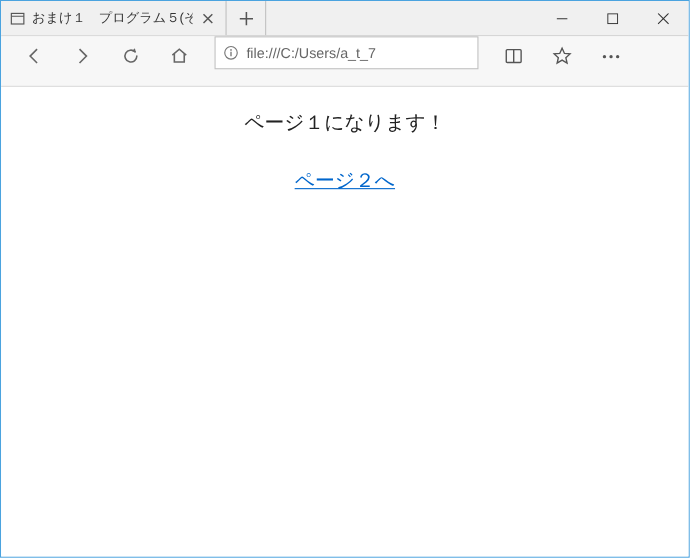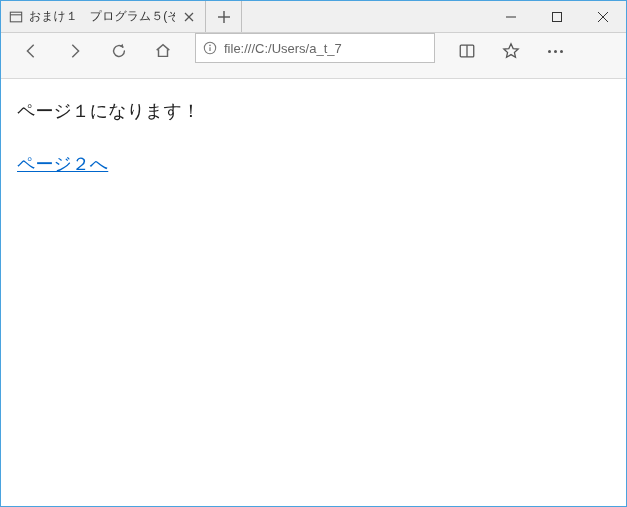--- a/index.html
+++ b/index.html
@@ -174,20 +174,21 @@
     .content {
       flex: 1;
       padding: 18px 16px;
       font-size: 18px;
       color: #222;
       line-height: 1.6;
       background: #fff;
     }
     .content p {
       margin-bottom: 24px;
+      text-align: center;
     }
     .content a {
       color: #0066cc;
       text-decoration: underline;
     }
   </style>
 </head>
 <body>
 
 <div class="titlebar">

